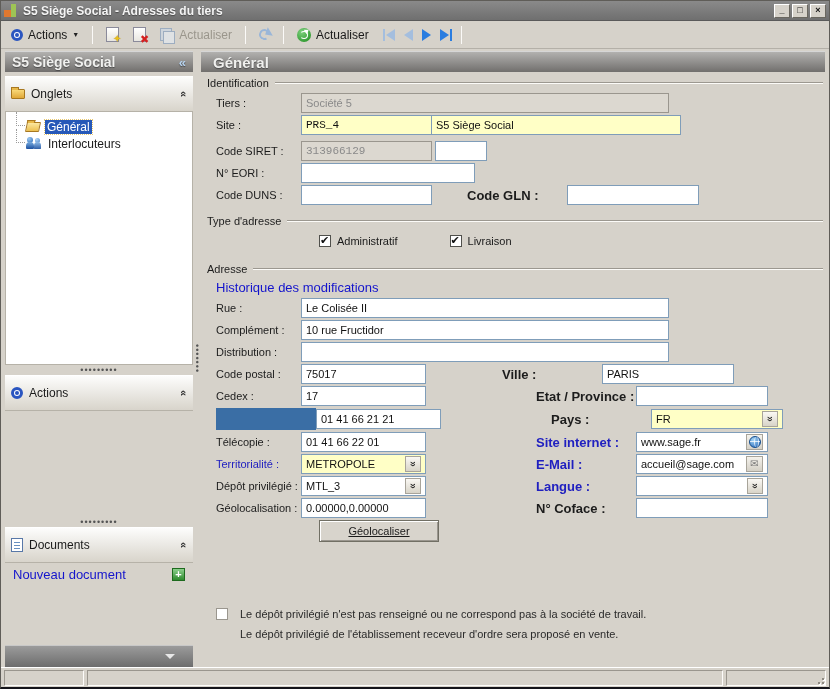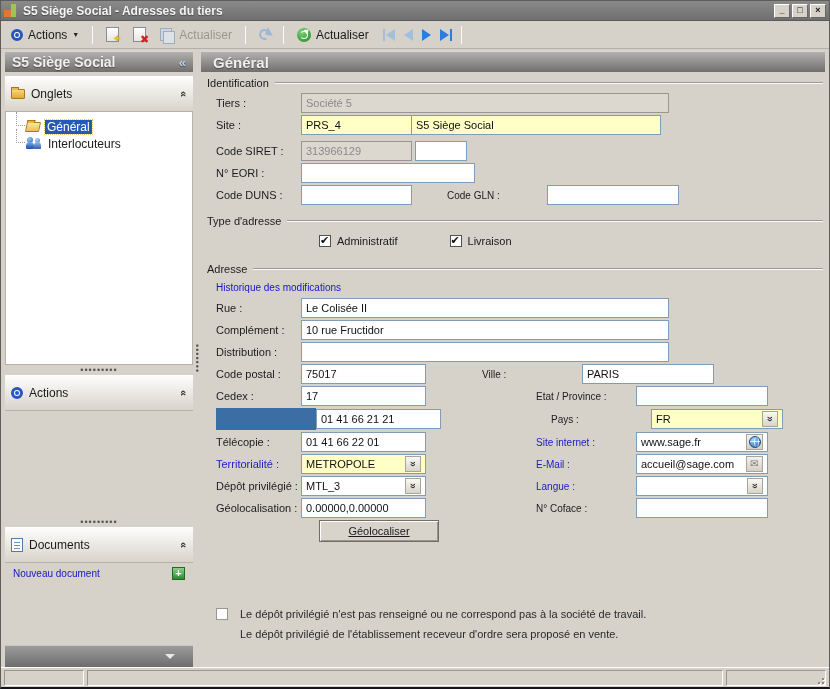--- a/index.html
+++ b/index.html
@@ -68,42 +68,42 @@
   .icon-people::before{content:"";position:absolute;left:1px;top:0;width:6px;height:6px;border-radius:50%;background:radial-gradient(circle at 35% 30%,#9cc8f0,#2868b8);}
   .icon-people::after{content:"";position:absolute;left:0;top:5px;width:8px;height:7px;border-radius:4px 4px 1px 1px;background:linear-gradient(#78ace0,#1c50a0);}
   .icon-people .p2{position:absolute;right:1px;top:1px;width:5px;height:5px;border-radius:50%;background:radial-gradient(circle at 35% 30%,#b0d4f4,#4880c8);}
   .icon-people .p2b{position:absolute;right:0;top:5px;width:7px;height:7px;border-radius:4px 4px 1px 1px;background:linear-gradient(#90bce8,#3060a8);}
   .hsplit{height:10px;display:flex;align-items:center;justify-content:center;flex:0 0 auto;color:#555;}
   .hsplit .dots{font-size:9px;letter-spacing:1px;line-height:4px;}
   .side-fill{flex:0 0 auto;background:#d6d2ca;}
   .icon-doc{width:12px;height:14px;background:#fff;border:1px solid #5878a8;position:relative;flex:0 0 auto;}
   .icon-doc::before{content:"";position:absolute;left:2px;top:3px;right:2px;height:1px;background:#6890c0;box-shadow:0 3px 0 #6890c0,0 6px 0 #6890c0;}
   .newdoc-row{display:flex;align-items:center;padding:4px 8px 0 8px;flex:0 0 auto;}
-  .link{color:#1414cc;font-size:10px;cursor:pointer;}
+  .link{color:#1414cc;font-size:13px;cursor:pointer;}
   .icon-plus{margin-left:auto;width:13px;height:13px;background:linear-gradient(#8cd08c,#2e8b2e);border:1px solid #1e6a1e;color:#fff;font-weight:bold;font-size:11px;line-height:11px;text-align:center;}
   .collapsed-bar{height:22px;background:linear-gradient(#9b9b9b,#6d6d6d);border-top:1px solid #c8c8c8;display:flex;align-items:center;flex:0 0 auto;margin-top:auto;}
   .collapsed-bar .arr{margin-left:160px;width:0;height:0;border-left:5px solid transparent;border-right:5px solid transparent;border-top:5px solid #e8e8e8;}
   
   .vsplit{width:8px;flex:0 0 auto;display:flex;align-items:center;justify-content:center;}
   .vsplit .dots{writing-mode:vertical-rl;font-size:9px;letter-spacing:1px;color:#555;}
   
   .main{flex:1 1 auto;display:flex;flex-direction:column;overflow:hidden;}
   .main .big-header{font-size:15px;padding-left:12px;}
   .content{flex:1 1 auto;padding:3px 2px 0 0;position:relative;}
   .grp{display:flex;align-items:center;gap:6px;margin:2px 0 4px 6px;}
   .grp .gl{font-size:11px;color:#1c1c1c;white-space:nowrap;}
   .grp .line{flex:1;height:2px;border-top:1px solid #9c9890;border-bottom:1px solid #fcfbf8;}
   .frow{display:flex;align-items:center;height:20px;margin:0 0 2px 0;}
   .lblcol{width:100px;padding-left:15px;flex:0 0 auto;font-size:11px;color:#1c1c1c;}
   .lblcol.blue, .rlbl.blue{color:#2020c0;}
-  .rlbl{width:100px;margin-left:35px;flex:0 0 auto;font-size:10px;color:#1c1c1c;}
+  .rlbl{width:100px;margin-left:35px;flex:0 0 auto;font-size:13px;color:#1c1c1c;font-weight:bold;}
   .fld{background:#fff;border:1px solid #7f9db9;height:20px;padding:2px 4px;display:flex;align-items:center;font-size:11px;color:#111;overflow:hidden;white-space:nowrap;}
   .fld.dis{background:#dcd8d0;border-color:#9a968e;color:#8a8a8a;}
   .fld.yellow{background:#ffffc6;}
-  .w368{width:368px;} .w125{width:125px;} .w119{width:111px;} .w249{width:249px;}
+  .w368{width:368px;} .w125{width:125px;} .w119{width:131px;font-family:Liberation Mono, monospace;} .w249{width:249px;}
   .w52{width:52px;} .w174{width:174px;} .w132{width:132px;} .w104{width:120px;text-decoration:underline;}
   .dd{margin-left:auto;width:16px;height:16px;flex:0 0 auto;background:linear-gradient(#faf8f4,#d8d4c8);border:1px solid #a8a49a;display:flex;align-items:center;justify-content:center;}
   .chev-dd{display:inline-block;transform:rotate(-90deg);font-weight:bold;color:#222;font-size:10px;line-height:1;}
   .fldbtn{margin-left:auto;width:17px;height:16px;flex:0 0 auto;background:linear-gradient(#f4f2ec,#d4d0c6);border:1px solid #a8a49a;display:flex;align-items:center;justify-content:center;}
   .icon-globe{width:12px;height:12px;border-radius:50%;background:radial-gradient(circle at 35% 30%,#a8d8f8,#1a5fb4);border:1px solid #164e8e;position:relative;}
   .icon-globe::before{content:"";position:absolute;left:0;top:4px;right:0;height:1px;background:rgba(255,255,255,.75);}
   .icon-globe::after{content:"";position:absolute;left:4px;top:0;bottom:0;width:3px;border-left:1px solid rgba(255,255,255,.7);border-right:1px solid rgba(255,255,255,.7);border-radius:50%;}
   .icon-env{font-size:10px;color:#7a7a7a;line-height:1;}
   .cb{width:12px;height:12px;background:#fff;border:1px solid #50504c;position:relative;flex:0 0 auto;}
   .cb.checked::after{content:"✔";position:absolute;left:0px;top:-2px;font-size:11px;color:#101010;}
@@ -313,21 +313,21 @@
           <span class="lblcol">Complément :</span>
           <span class="fld w368">10 rue Fructidor</span>
         </div>
         <div class="frow">
           <span class="lblcol">Distribution :</span>
           <span class="fld w368"></span>
         </div>
         <div class="frow">
           <span class="lblcol">Code postal :</span>
           <span class="fld w125">75017</span>
-          <span class="rlbl" style="margin-left:56px;">Ville :</span>
+          <span class="rlbl" style="margin-left:76px;">Ville :</span>
           <span class="fld w132">PARIS</span>
         </div>
         <div class="frow">
           <span class="lblcol">Cedex :</span>
           <span class="fld w125">17</span>
           <span class="rlbl" style="margin-left:110px;">Etat / Province :</span>
           <span class="fld w132"></span>
         </div>
         <div class="frow" style="height:22px;">
           <span class="hl-blue"></span>

